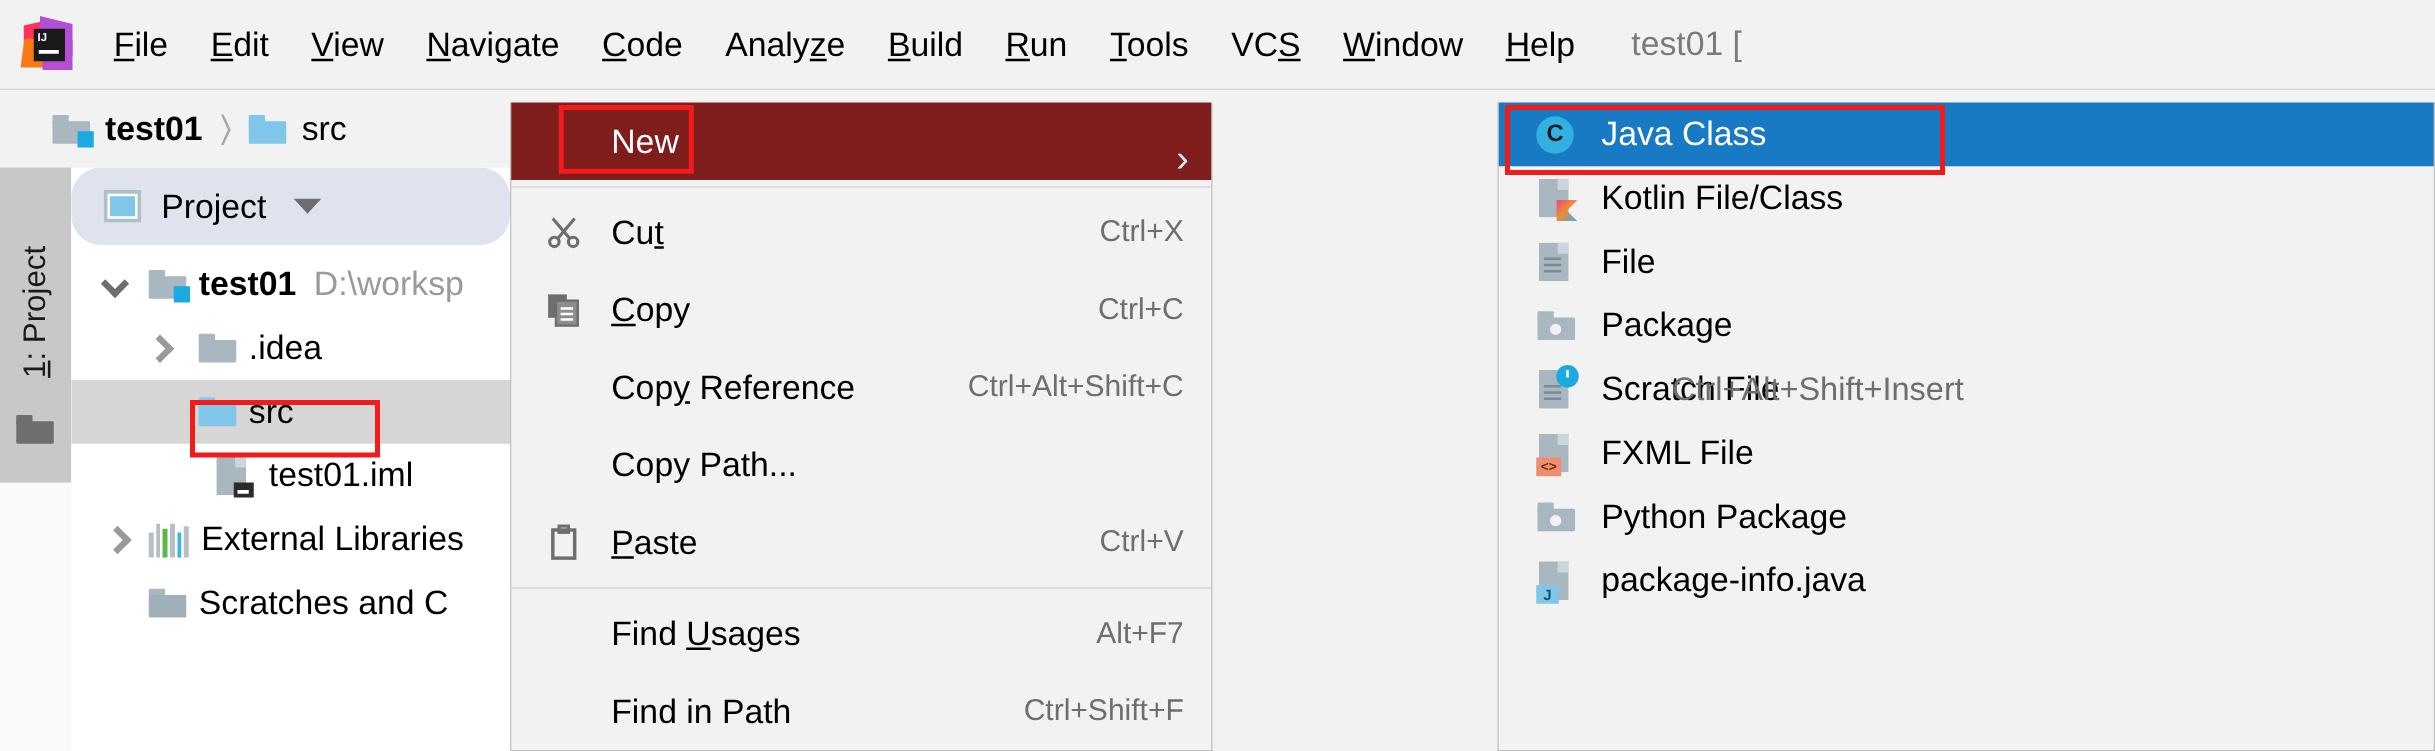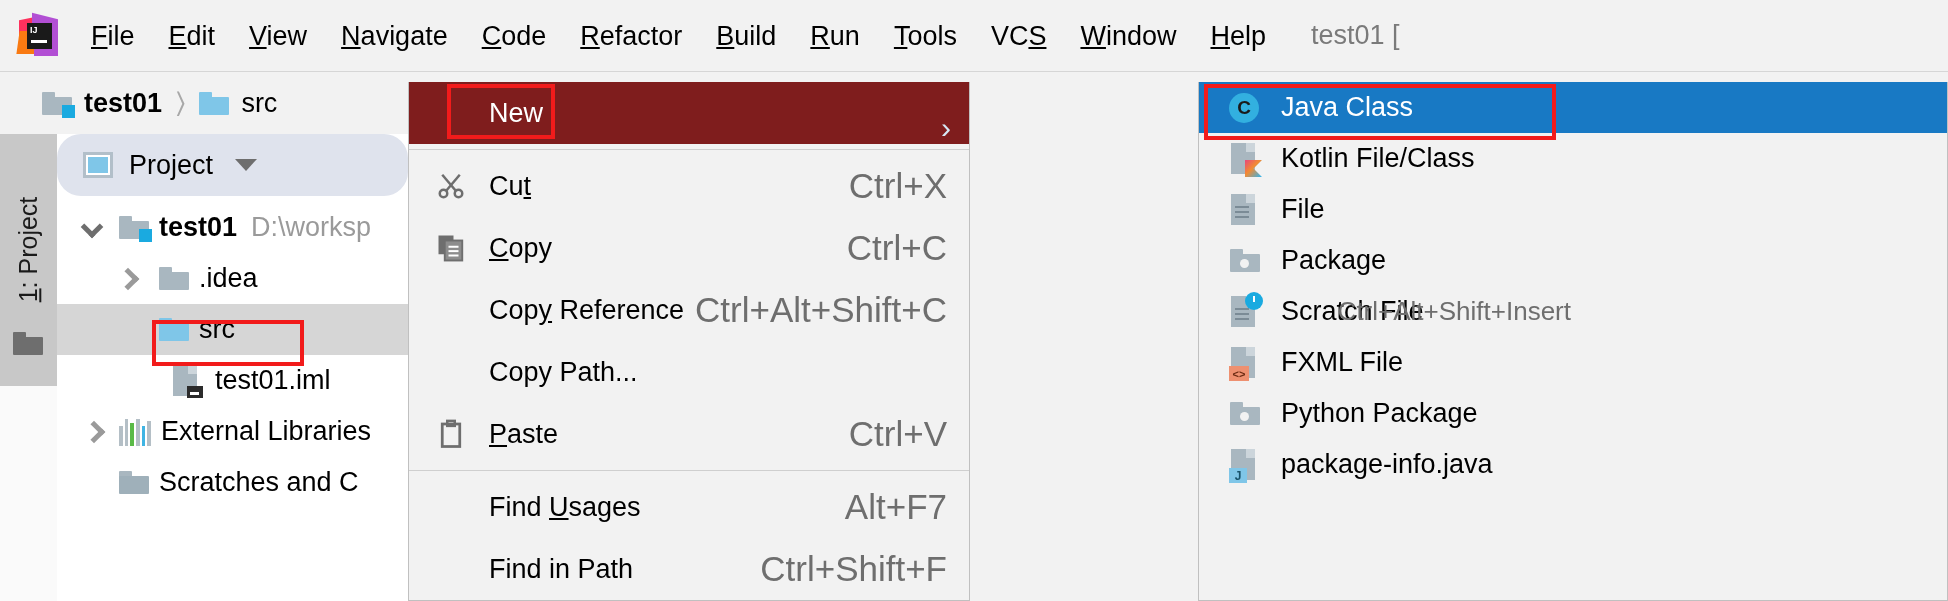--- a/index.html
+++ b/index.html
@@ -236,21 +236,21 @@
   }
   .ctx-row {
     display: flex; align-items: center; height: 62px; padding: 0 0 0 22px;
     font-size: 27px; white-space: nowrap; position: relative;
   }
   .ctx-row.highlight { background: #7f1d1d; color: #fff; }
   .ctx-icon { width: 40px; flex: none; display: flex; justify-content: center; }
   .ctx-label { margin-left: 18px; }
   .ctx-label .mn { text-decoration: underline; }
   .ctx-shortcut {
-    position: absolute; right: 22px; color: #6e6e6e; font-size: 35px;
+    position: absolute; right: 22px; color: #6e6e6e; font-size: 24px;
   }
   .ctx-sep { height: 1px; background: #cfcfcf; margin: 5px 0; }
   .submenu-arrow {
     position: absolute; right: 28px; width: 0; height: 0;
     font-size: 30px; color: #d7e8f5; line-height: 1;
   }
 
   
   .gicon { fill: #6e6e6e; }
 
@@ -291,21 +291,21 @@
       <div class="plate"></div>
       <div class="ij-text">IJ</div>
       <div class="ij-bar"></div>
     </div>
 
     <div class="menu-item"><span class="mn">F</span><span>ile</span></div>
     <div class="menu-item"><span class="mn">E</span><span>dit</span></div>
     <div class="menu-item"><span class="mn">V</span><span>iew</span></div>
     <div class="menu-item"><span class="mn">N</span><span>avigate</span></div>
     <div class="menu-item"><span class="mn">C</span><span>ode</span></div>
-    <div class="menu-item"><span class="mn">R</span><span>efactor</span></div>
+    <div class="menu-item"><span>Analy</span><span class="mn">z</span><span>e</span></div>
     <div class="menu-item"><span class="mn">B</span><span>uild</span></div>
     <div class="menu-item"><span class="mn">R</span><span>un</span></div>
     <div class="menu-item"><span class="mn">T</span><span>ools</span></div>
     <div class="menu-item"><span>VC</span><span class="mn">S</span></div>
     <div class="menu-item"><span class="mn">W</span><span>indow</span></div>
     <div class="menu-item"><span class="mn">H</span><span>elp</span></div>
 
     <div class="win-title">test01 [</div>
   </div>
 

